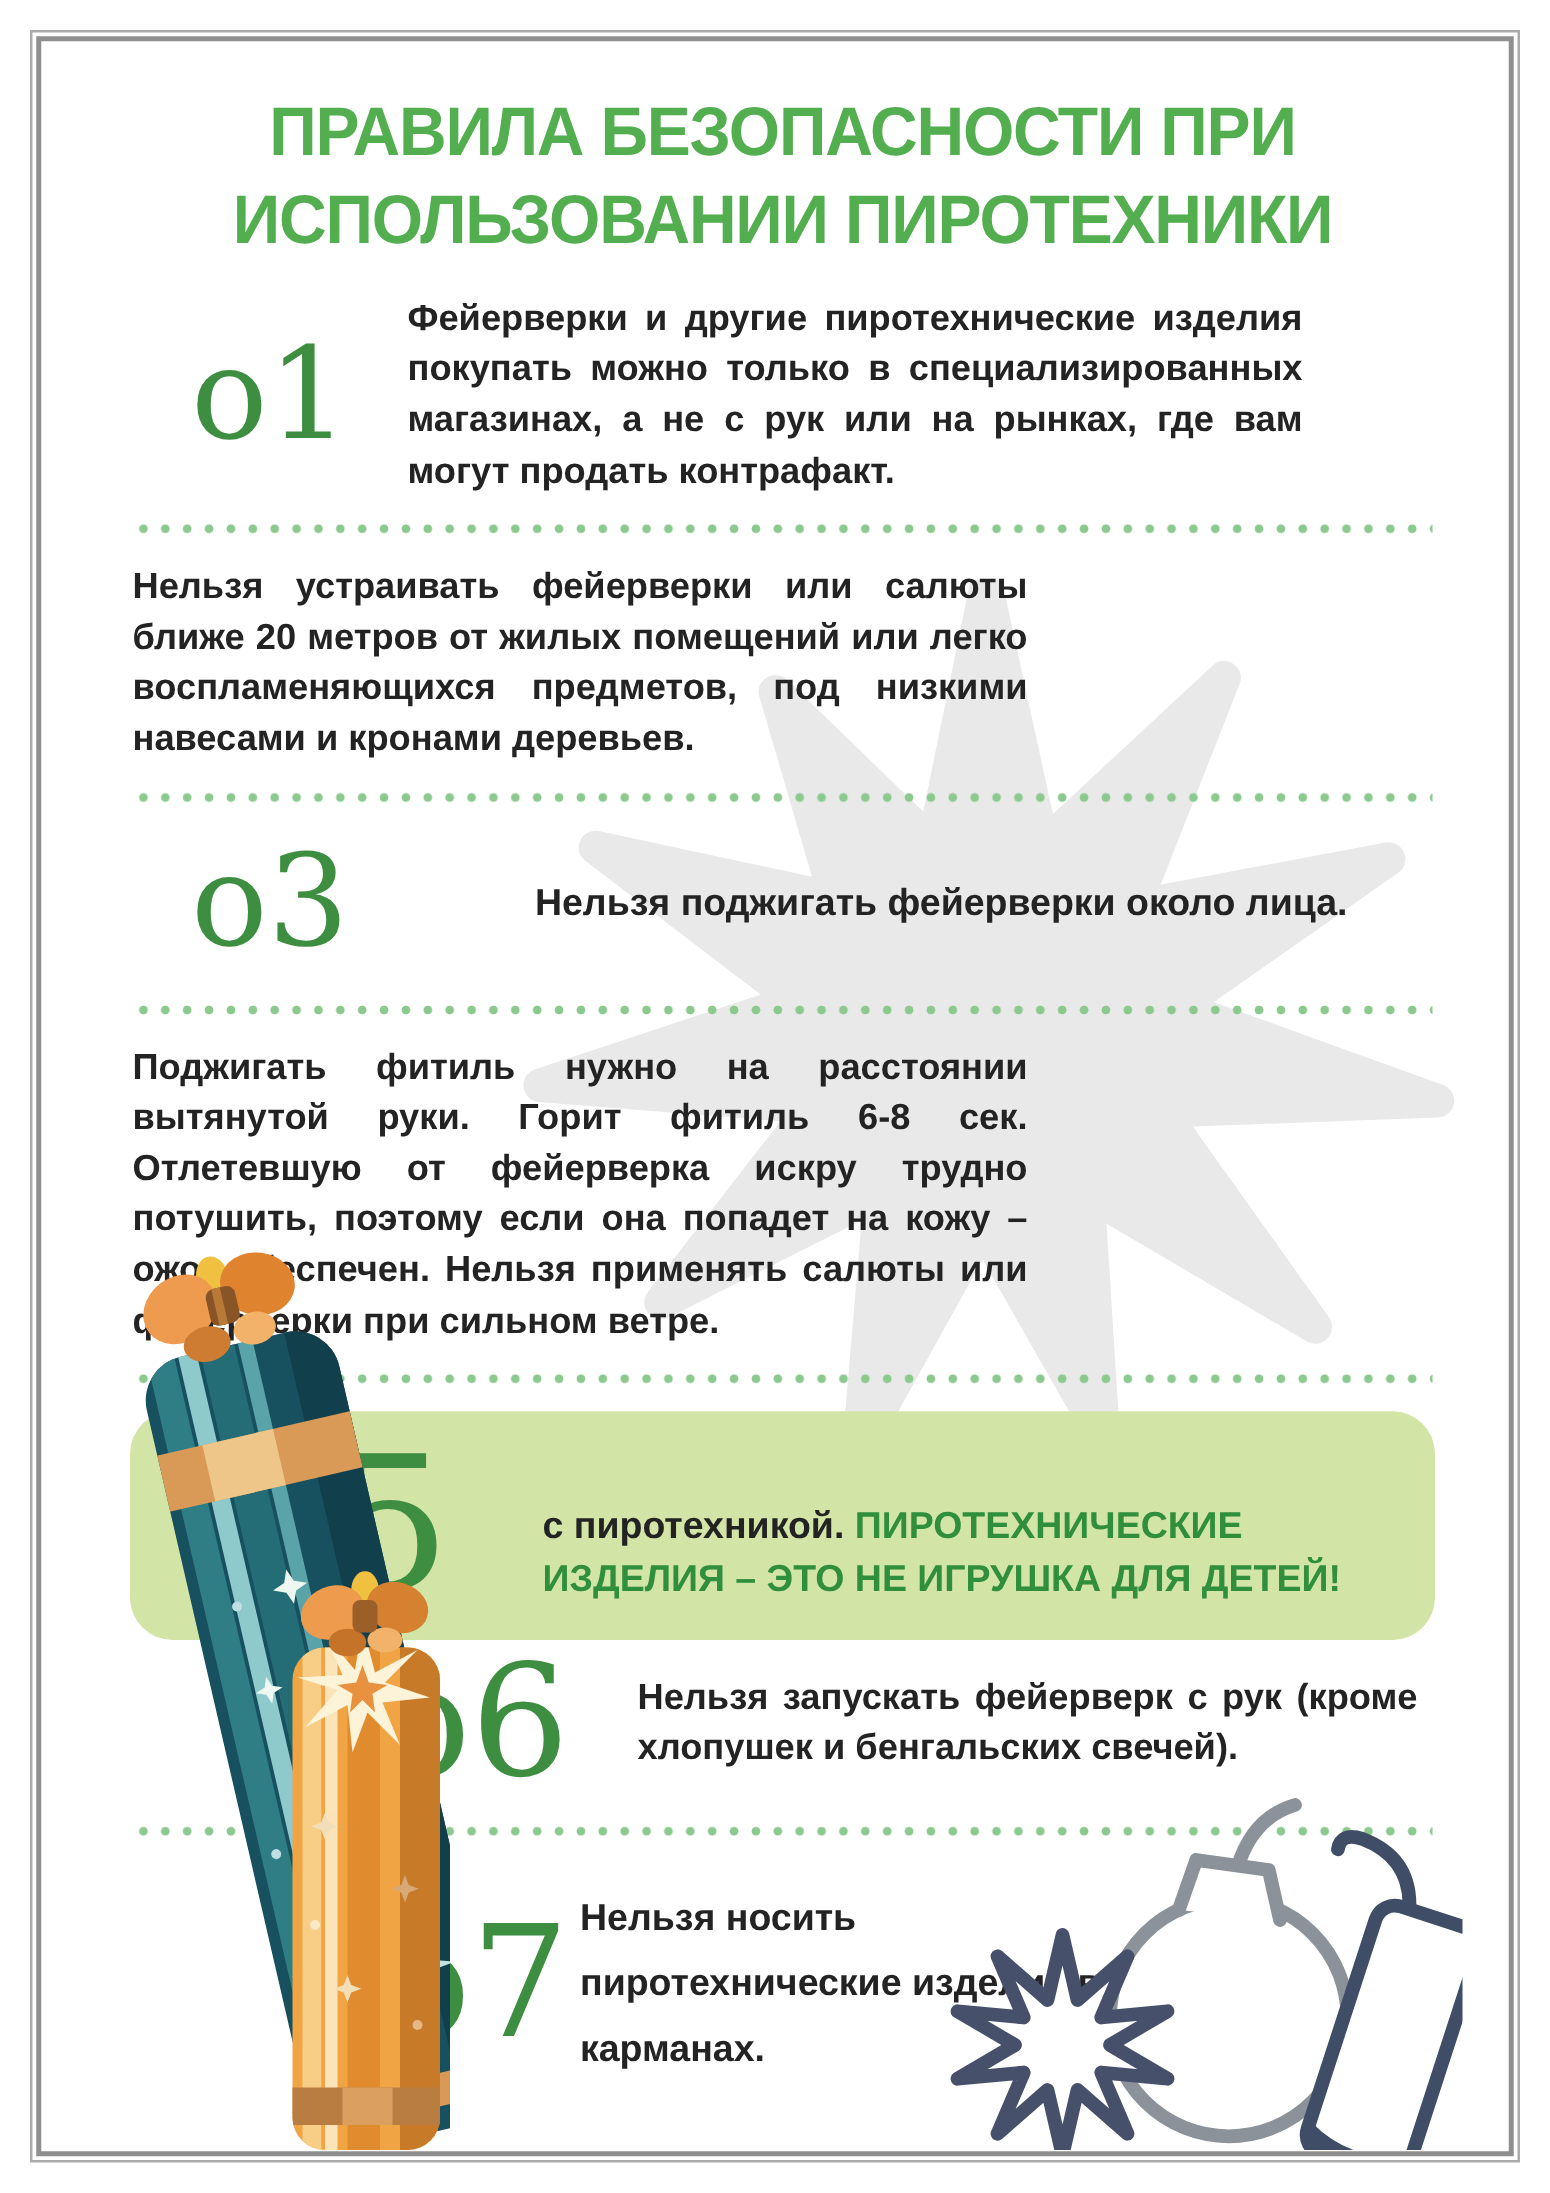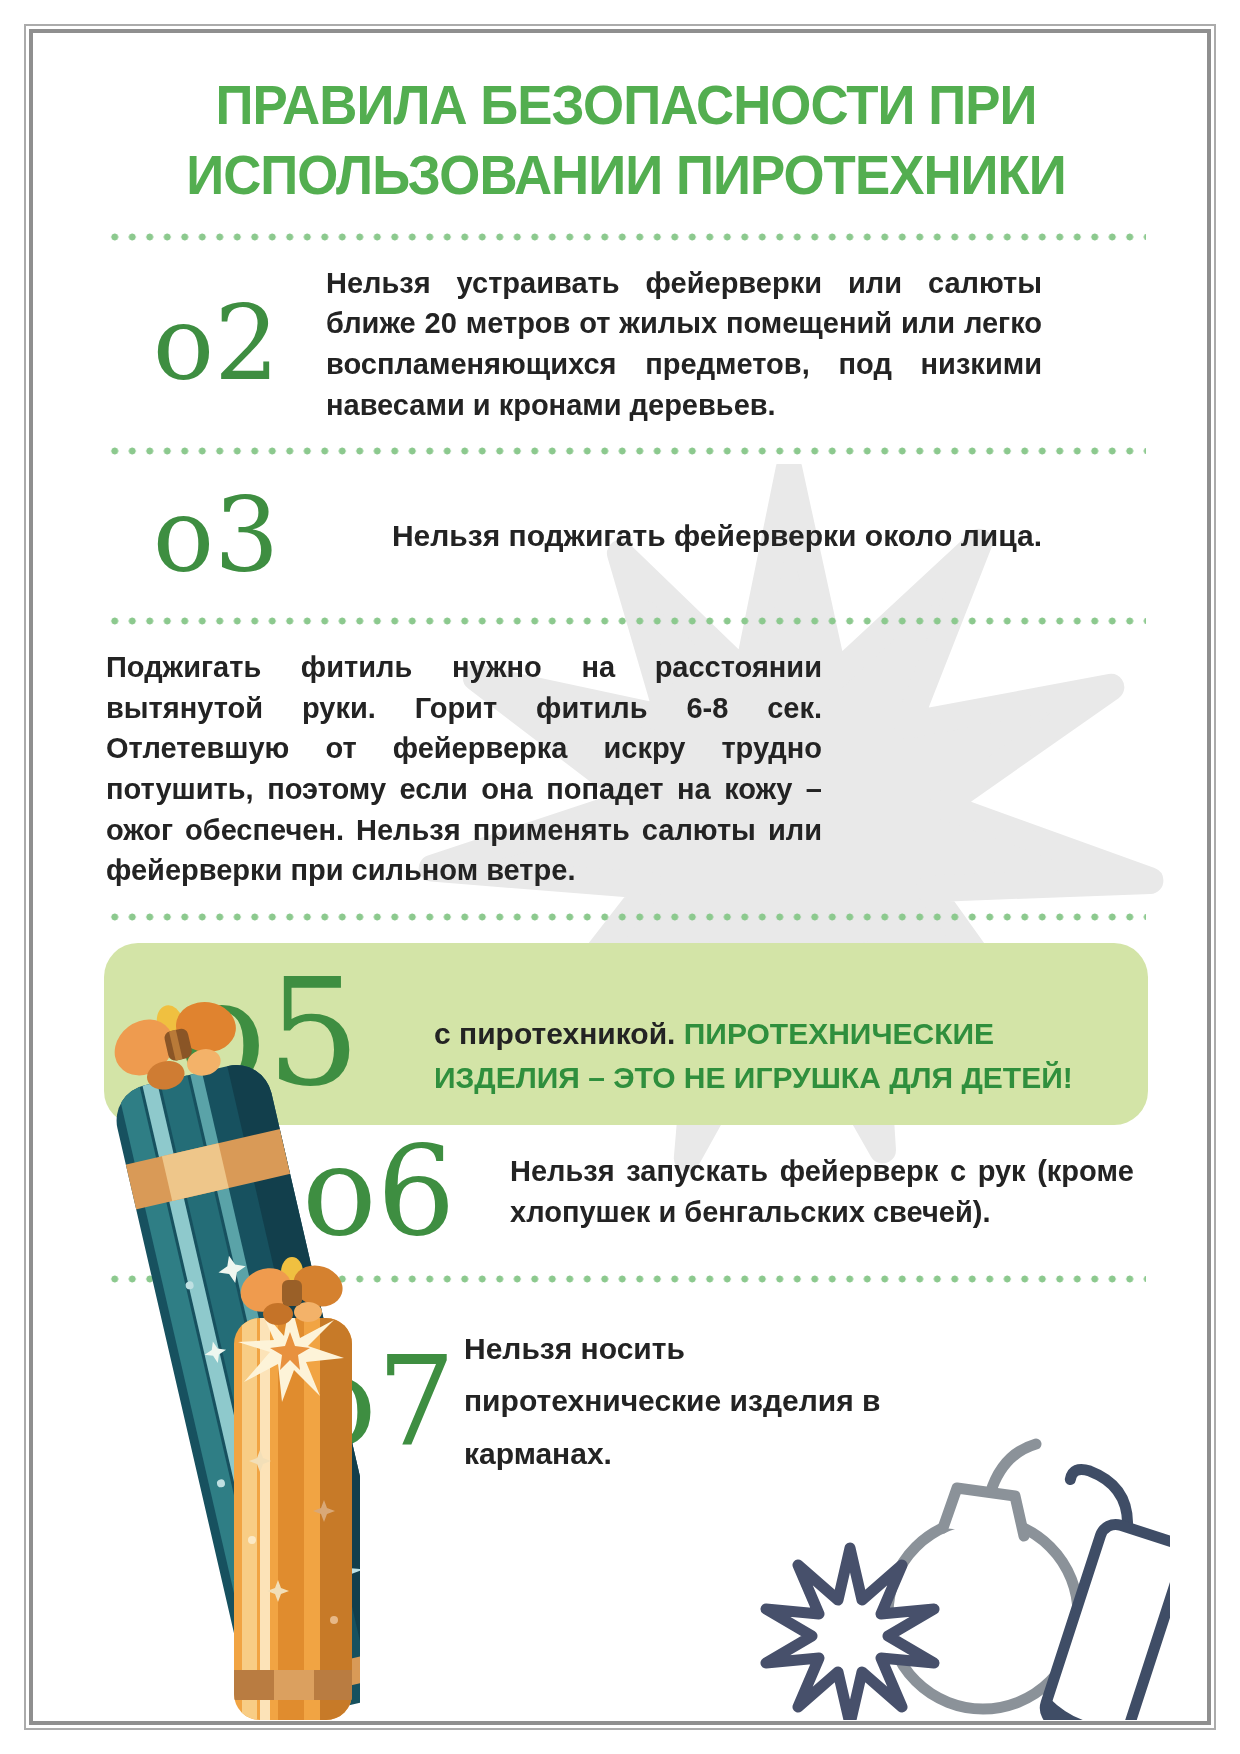--- a/index.html
+++ b/index.html
@@ -34,21 +34,21 @@
     font-family:"DejaVu Serif","Liberation Serif",serif;
     color:var(--number-green);line-height:.85;font-weight:400;
   }
   .rule-row .num{width:220px;text-align:center;font-size:102px;flex:0 0 auto;}
   .txt{
     color:var(--body-text);font-weight:700;font-size:29px;line-height:1.4;
     text-align:justify;width:716px;
   }
   .txt.left{text-align:right;}
   .row-1{margin-top:24px;}
-  .row-3{margin:4px 0;min-height:118px;}
+  .row-3{margin:4px 0;min-height:118px;gap:36px;}
   .row-3 .txt{font-size:30px;}
   .dots{
     height:8px;margin:22px 0;
     background-image:radial-gradient(circle,var(--dots-green) 3.2px,rgba(0,0,0,0) 3.8px);
     background-size:17.5px 8px;background-repeat:repeat-x;background-position:0 50%;
   }
   .highlight-box{
     background:var(--box-bg);border-radius:34px;display:flex;align-items:center;
     margin:0 -2px;padding:26px 30px 26px 0;min-height:130px;
   }
@@ -78,24 +78,27 @@
     <svg class="watermark" viewBox="0 0 760 700" aria-hidden="true">
       <path fill="#e9e9e9" stroke="#e9e9e9" stroke-width="26" stroke-linejoin="round" d="M380,5 L339,206 L216,87 L263,248 L76,208 L232,327 L33,393 L245,410 L127,562 L298,476 L281,675 L377,502 L471,667 L459,477 L636,581 L516,413 L731,405 L529,332 L693,217 L495,254 L565,76 L424,207 Z"></path>
     </svg>
 
     <div class="flow">
       <h1 class="title">
         <span>ПРАВИЛА БЕЗОПАСНОСТИ ПРИ</span><br>
         <span>ИСПОЛЬЗОВАНИИ ПИРОТЕХНИКИ</span>
       </h1>
 
+      <div class="rule-row row-1">
+        <div class="num">o1</div>
+        <div class="txt">Фейерверки и другие пиротехнические изделия покупать можно только в специализированных магазинах, а не с рук или на рынках, где вам могут продать контрафакт.</div>
+      </div>
       <div class="dots"></div>
 
       <div class="rule-row">
-        <div class="num">o2</div>
         <div class="txt">Нельзя устраивать фейерверки или салюты ближе 20 метров от жилых помещений или легко воспламеняющихся предметов, под низкими навесами и кронами деревьев.</div>
       </div>
       <div class="dots"></div>
 
       <div class="rule-row row-3">
         <div class="num">o3</div>
         <div class="txt left">Нельзя поджигать фейерверки около лица.</div>
       </div>
       <div class="dots"></div>
 

